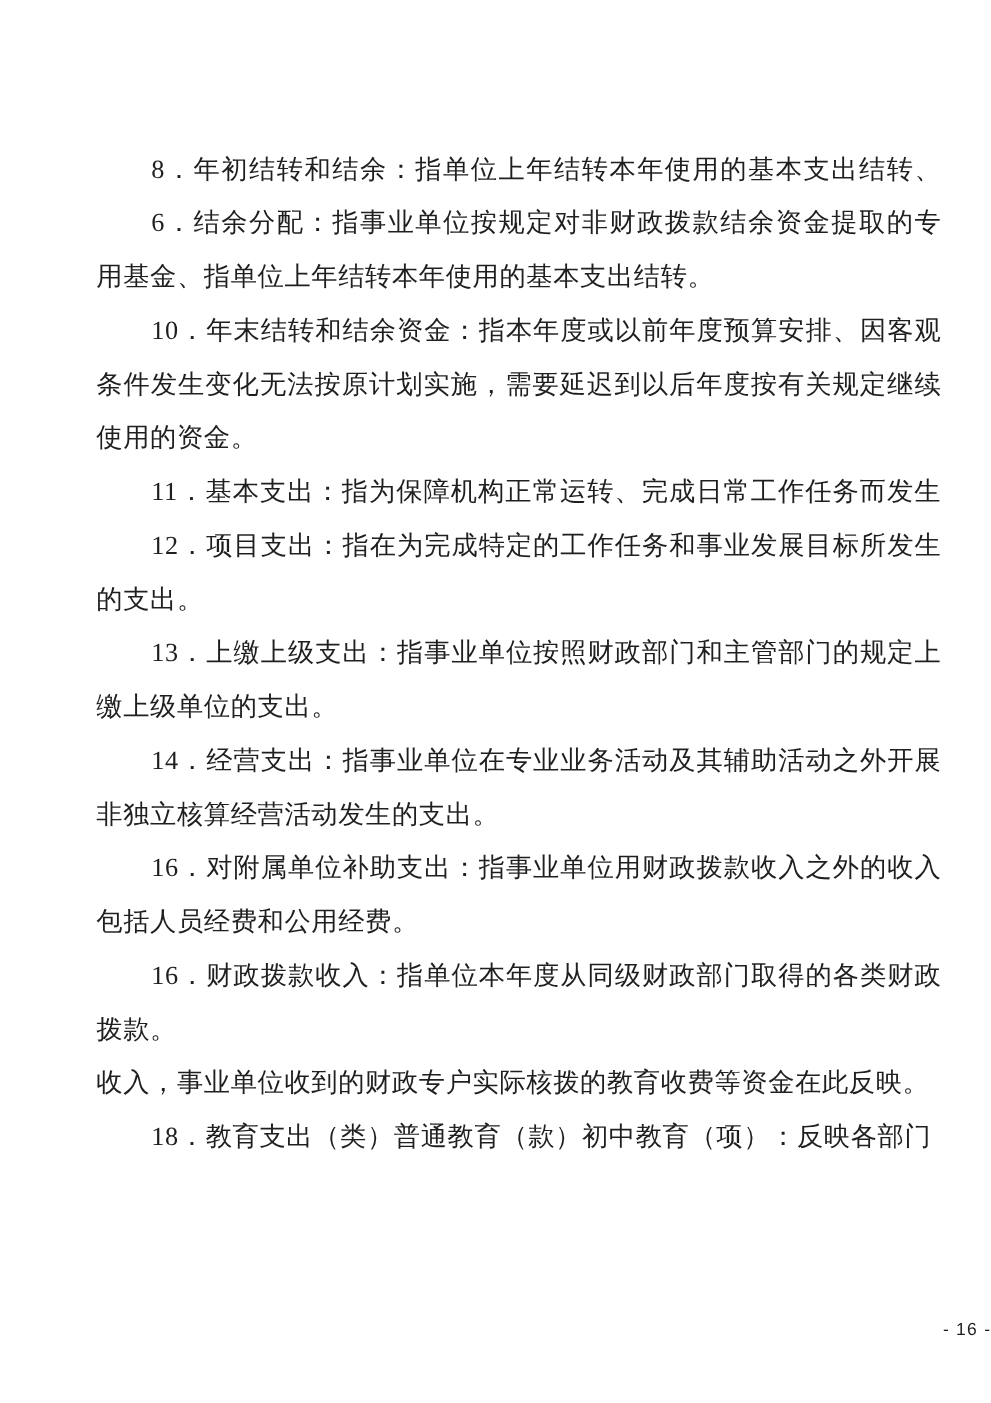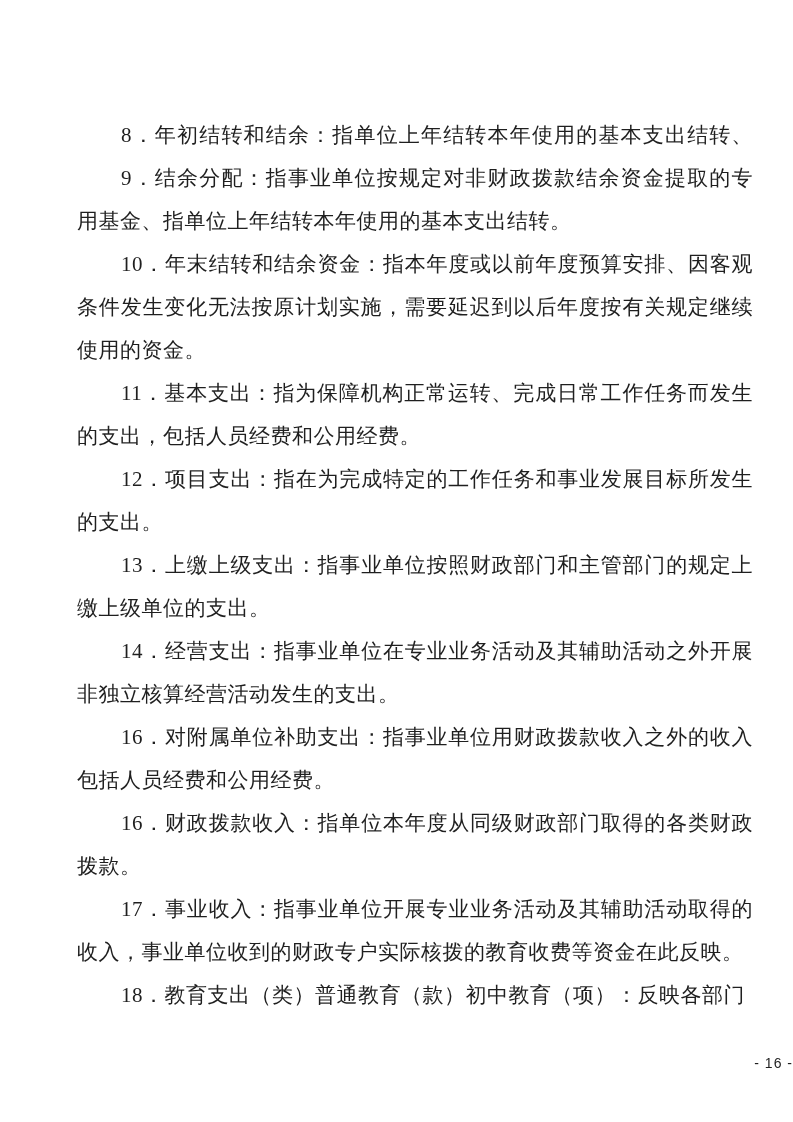--- a/index.html
+++ b/index.html
@@ -66,31 +66,30 @@
 </style>
 </head>
 <body>
 
 <div class="doc-page">
   <div class="doc-body">
       <div class="para">
         <div class="line first">8．年初结转和结余：指单位上年结转本年使用的基本支出结转、</div>
       </div>
       <div class="para">
-        <div class="line first">9．结余分配：指事业单位按规定对非财政拨款结余资金提取的专</div>
+        <div class="line first">6．结余分配：指事业单位按规定对非财政拨款结余资金提取的专</div>
         <div class="line last">用基金、指单位上年结转本年使用的基本支出结转。</div>
       </div>
       <div class="para">
         <div class="line first">10．年末结转和结余资金：指本年度或以前年度预算安排、因客观</div>
         <div class="line">条件发生变化无法按原计划实施，需要延迟到以后年度按有关规定继续</div>
         <div class="line last">使用的资金。</div>
       </div>
       <div class="para">
         <div class="line first">11．基本支出：指为保障机构正常运转、完成日常工作任务而发生</div>
-        <div class="line last">的支出，包括人员经费和公用经费。</div>
       </div>
       <div class="para">
         <div class="line first">12．项目支出：指在为完成特定的工作任务和事业发展目标所发生</div>
         <div class="line last">的支出。</div>
       </div>
       <div class="para">
         <div class="line first">13．上缴上级支出：指事业单位按照财政部门和主管部门的规定上</div>
         <div class="line last">缴上级单位的支出。</div>
       </div>
       <div class="para">
@@ -99,21 +98,20 @@
       </div>
       <div class="para">
         <div class="line first">16．对附属单位补助支出：指事业单位用财政拨款收入之外的收入</div>
         <div class="line last">包括人员经费和公用经费。</div>
       </div>
       <div class="para">
         <div class="line first">16．财政拨款收入：指单位本年度从同级财政部门取得的各类财政</div>
         <div class="line last">拨款。</div>
       </div>
       <div class="para">
-        <div class="line first">17．事业收入：指事业单位开展专业业务活动及其辅助活动取得的</div>
         <div class="line last">收入，事业单位收到的财政专户实际核拨的教育收费等资金在此反映。</div>
       </div>
       <div class="para">
         <div class="line first last">18．教育支出（类）普通教育（款）初中教育（项）：反映各部门</div>
       </div>
     </div>
   <div class="page-number">- 16 -</div>
 </div>
 
 </body></html>

